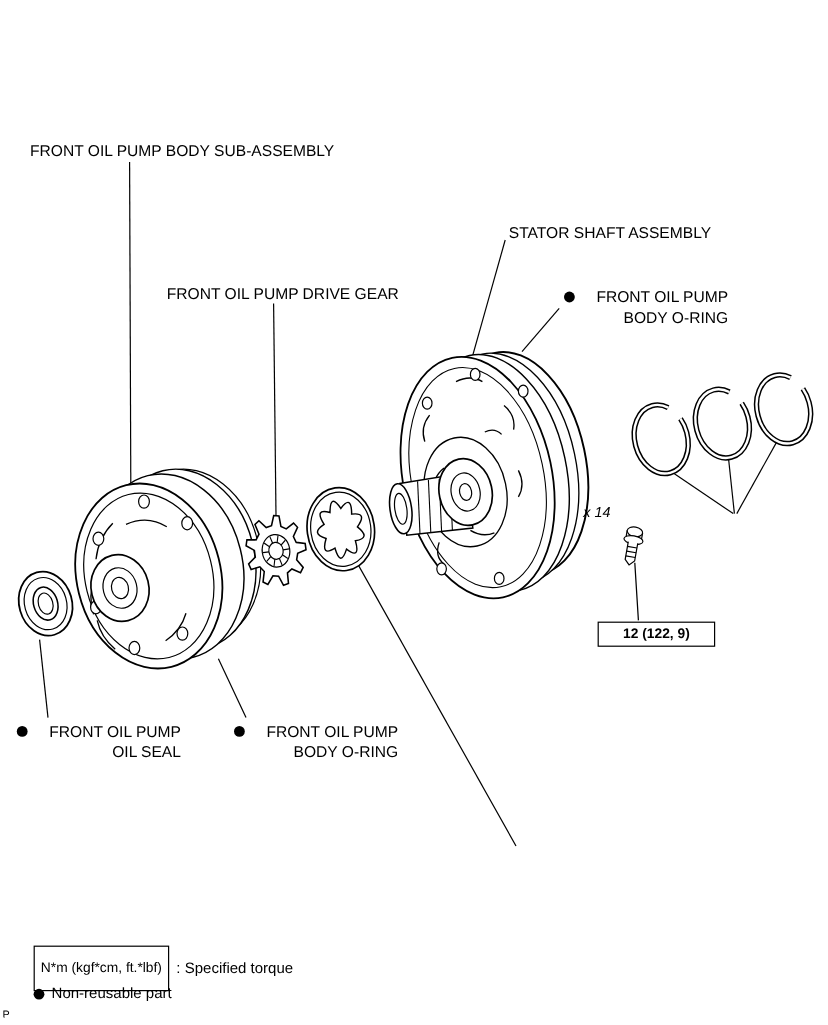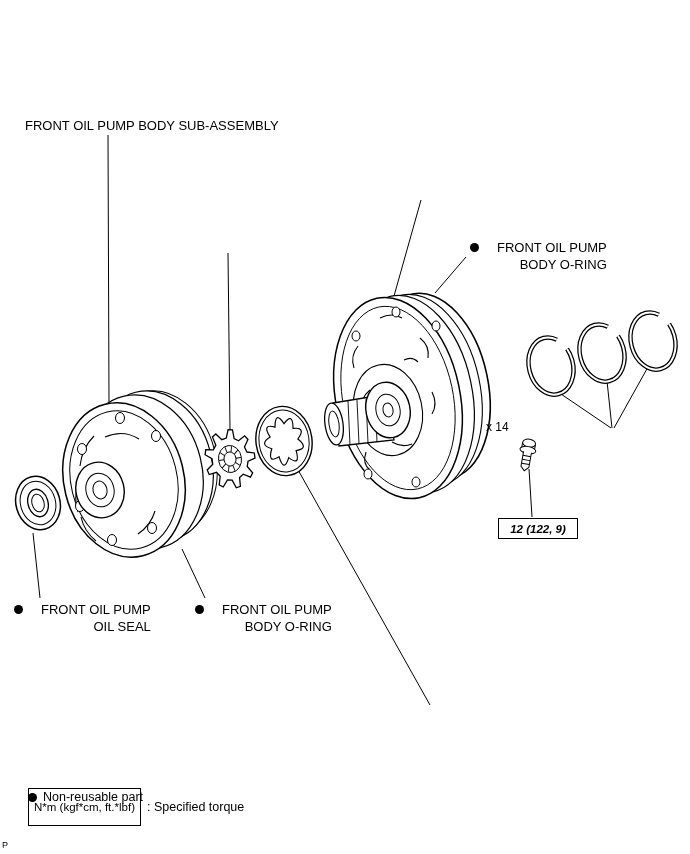--- a/index.html
+++ b/index.html
@@ -3,23 +3,23 @@
 <meta charset="utf-8">
 <style>
   * { margin:0; padding:0; box-sizing:border-box; }
   html,body { background:#fff; }
   body { font-family:"Liberation Sans", sans-serif; color:#000; }
   .page { position:relative; width:690px; height:854px; background:#fff; overflow:hidden;border-radius:15px; }
   svg.diagram { position:absolute; left:0; top:0; }
   .label { position:absolute; font-size:13px; line-height:17px; color:#000; white-space:pre-line; }
   .bulleted { display:flex; gap:18px;text-align:right; }
   .dot { width:9px; height:9px; border-radius:50%; background:#000; flex:0 0 auto; margin-top:4px; }
-  .small { font-size:12px; }
-  .torque-spec { position:absolute; left:498px; top:518px; width:80px; height:21px; border:1px solid #000;
-                 display:flex; align-items:center; justify-content:center; font-size:11.5px; font-weight:bold; background:#fff;font-style:italic; }
+  .small { font-size:12px;font-style:italic; }
+  .torque-spec { position:absolute; left:498px; top:518px; width:98px; height:21px; border:1px solid #000;
+                 display:flex; align-items:center; justify-content:center; font-size:11.5px; font-weight:bold; background:#fff; }
   .legend-row { position:absolute; display:flex; align-items:center; gap:6px; font-size:12.5px; }
   .torque-box { border:1px solid #000; padding:12px 5px; font-size:11.5px; background:#fff; }
   .corner-mark { position:absolute; left:2px; top:840px; font-size:9px; }
 </style>
 </head>
 <body>
 
 <div class="page">
 
   <svg class="diagram" width="690" height="854" viewBox="0 0 690 854">
@@ -159,21 +159,23 @@
       <ellipse cx="527" cy="450" rx="8" ry="3.5"></ellipse>
       <path d="M523,452 L523,467 L527,471 L531,467 L531,452"></path>
       <line x1="523" y1="456" x2="531" y2="456"></line>
       <line x1="523" y1="460" x2="531" y2="460"></line>
       <line x1="523" y1="464" x2="531" y2="464"></line>
     </g>
   </svg>
 
   <div class="label" style="left:25px; top:117px">FRONT OIL PUMP BODY SUB-ASSEMBLY</div>
 
-
+  <div class="label" style="left:424px; top:185px">STATOR SHAFT ASSEMBLY</div>
+
+  <div class="label" style="left:139px; top:236px">FRONT OIL PUMP DRIVE GEAR</div>
 
   <div class="label bulleted" style="left:470px; top:239px">
     <span class="dot"></span>
     <span>FRONT OIL PUMP
 BODY O-RING</span>
   </div>
 
   <div class="label small" style="left:486px; top:419px">x 14</div>
 
 
@@ -190,20 +192,20 @@
     <span>FRONT OIL PUMP
 BODY O-RING</span>
   </div>
 
 
   <div class="legend-row" style="left:28px; top:788px">
     <span class="torque-box">N*m (kgf*cm, ft.*lbf)</span>
     <span>: Specified torque</span>
   </div>
 
-  <div class="legend-row" style="left:28px; top:790px">
+  <div class="legend-row" style="left:28px; top:821px">
     <span class="dot" style="margin-top:0"></span>
     <span>Non-reusable part</span>
   </div>
 
   <div class="corner-mark">P</div>
 
 </div>
 
 </body></html>

